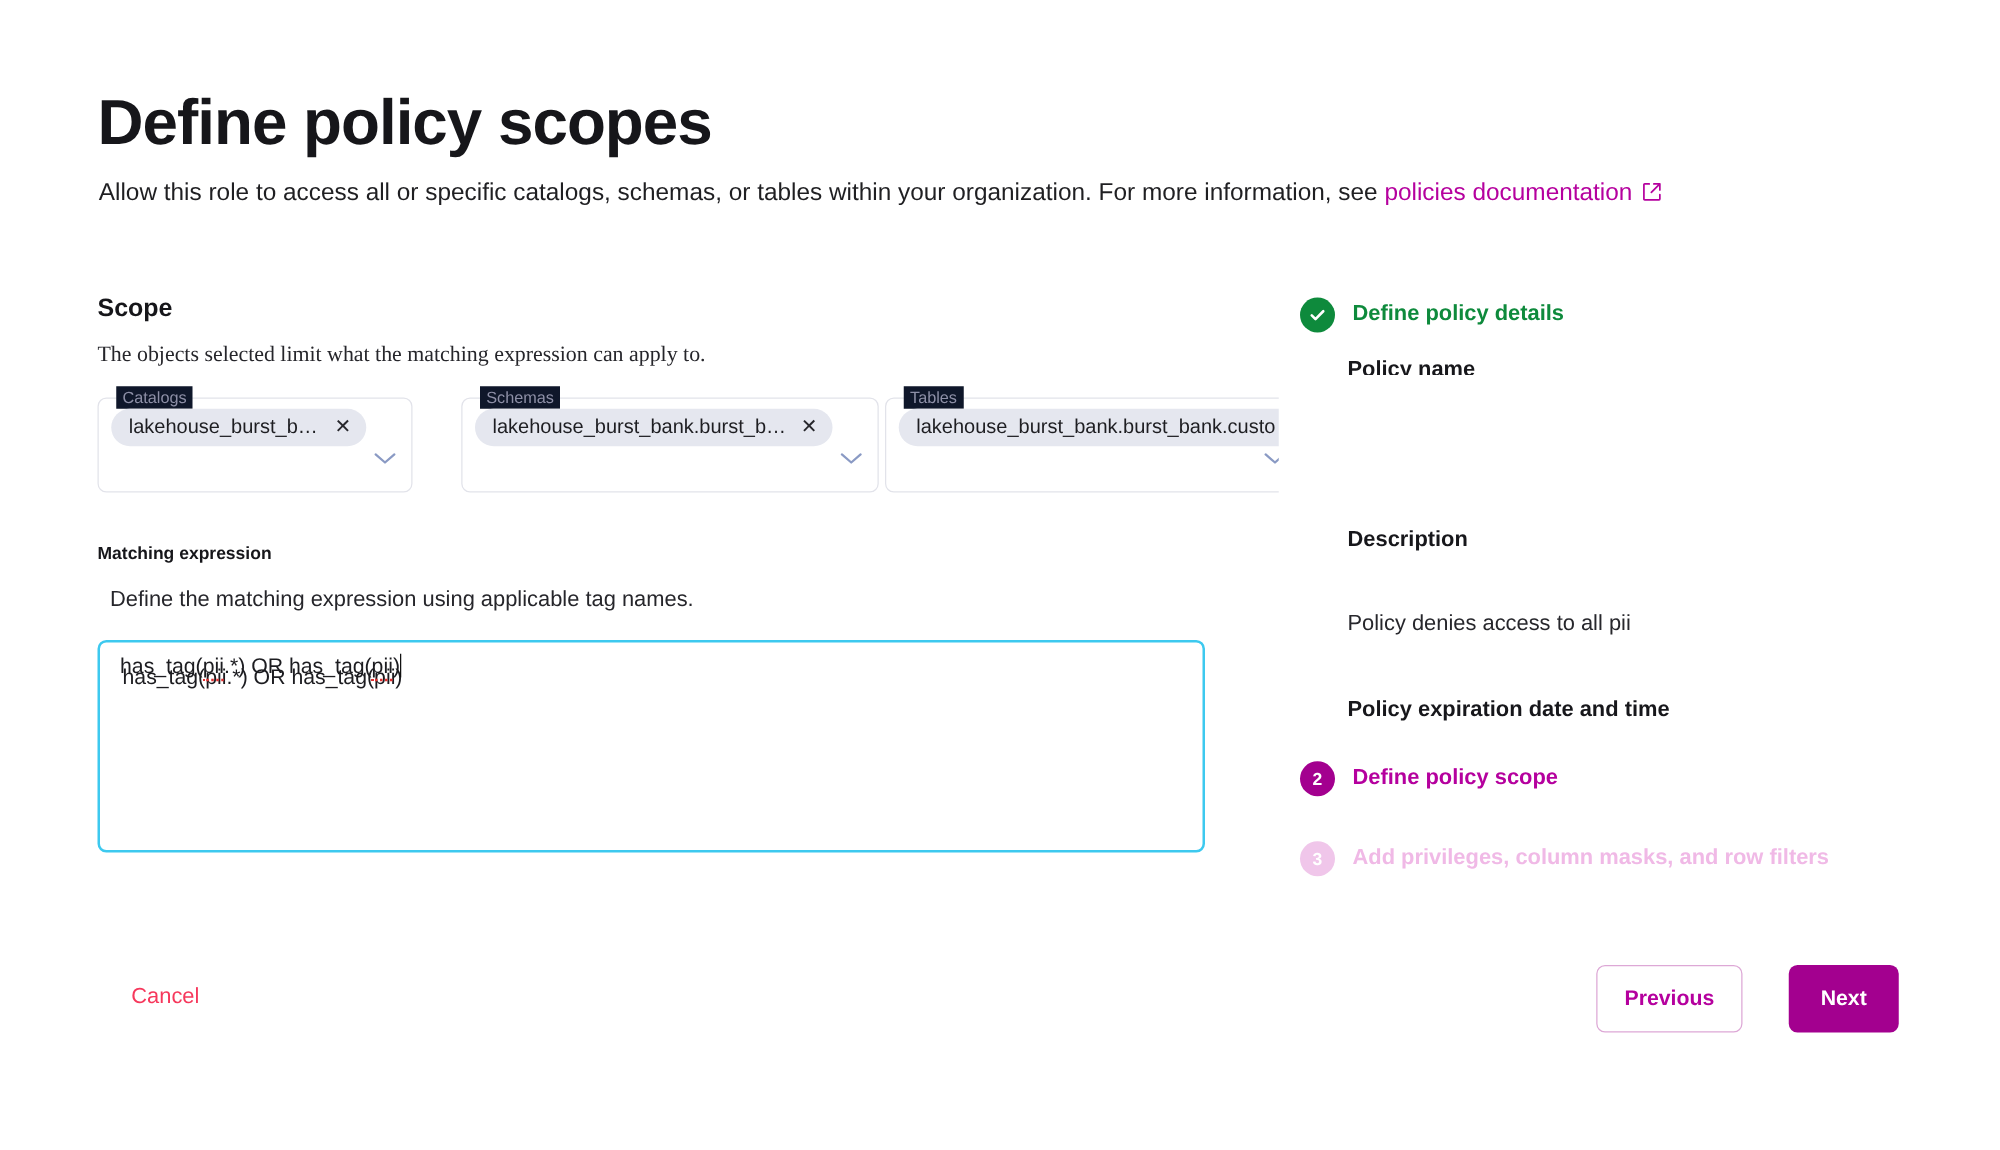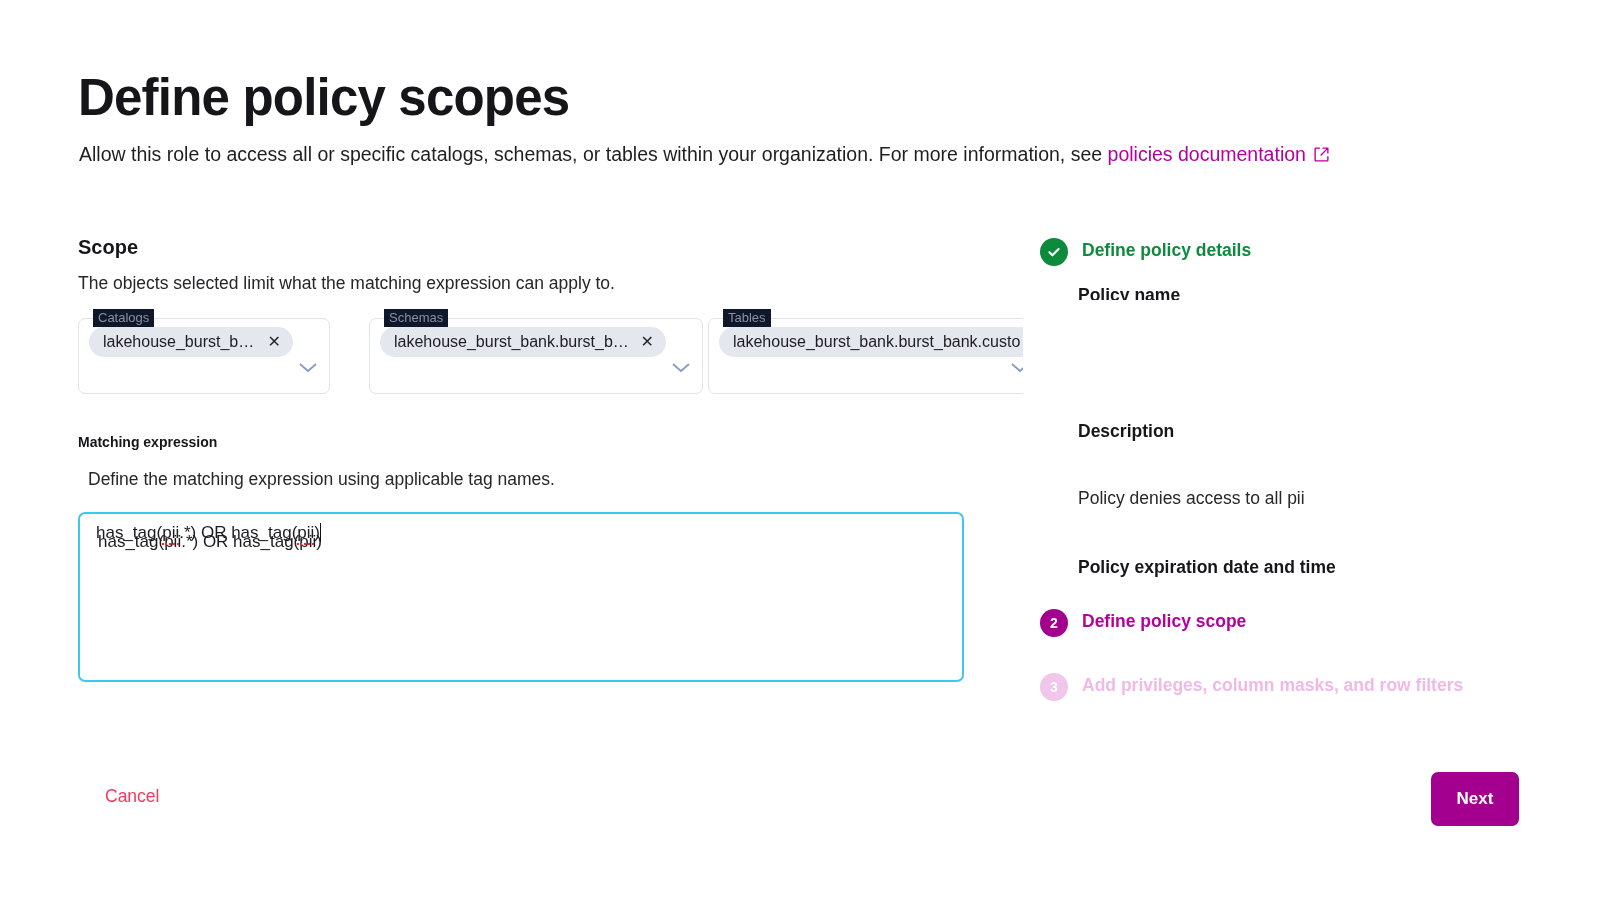--- a/index.html
+++ b/index.html
@@ -63,21 +63,21 @@
     color: #16161a;
   }
   .section-desc {
     position: absolute;
     font-size: 17.5px;
     line-height: 24px;
     color: #26262b;
   }
 
   #scope-heading { left: 78px; top: 234px; }
-  #scope-desc    { left: 78px; top: 271px; }
+  #scope-desc    { left: 78px; top: 271px; font-family: Liberation Serif, serif; }
 
   #match-heading { left: 78px; top: 429px; font-size: 14px; }
   #match-desc    { left: 88px; top: 467px; }
 
   
   .field {
     position: absolute;
     top: 318px;
     height: 76px;
     border: 1px solid #e2e3ea;
@@ -392,15 +392,16 @@
     <div class="step-gap-2"></div>
 
     <div class="step-row">
       <span class="step-badge badge-todo">3</span>
       <span class="step-label label-todo">Add privileges, column masks, and row filters</span>
     </div>
 
   </div>
 
   <button class="btn-cancel">Cancel</button>
+  <button class="btn-previous">Previous</button>
   <button class="btn-next">Next</button>
 
 </div>
 
 </body></html>

